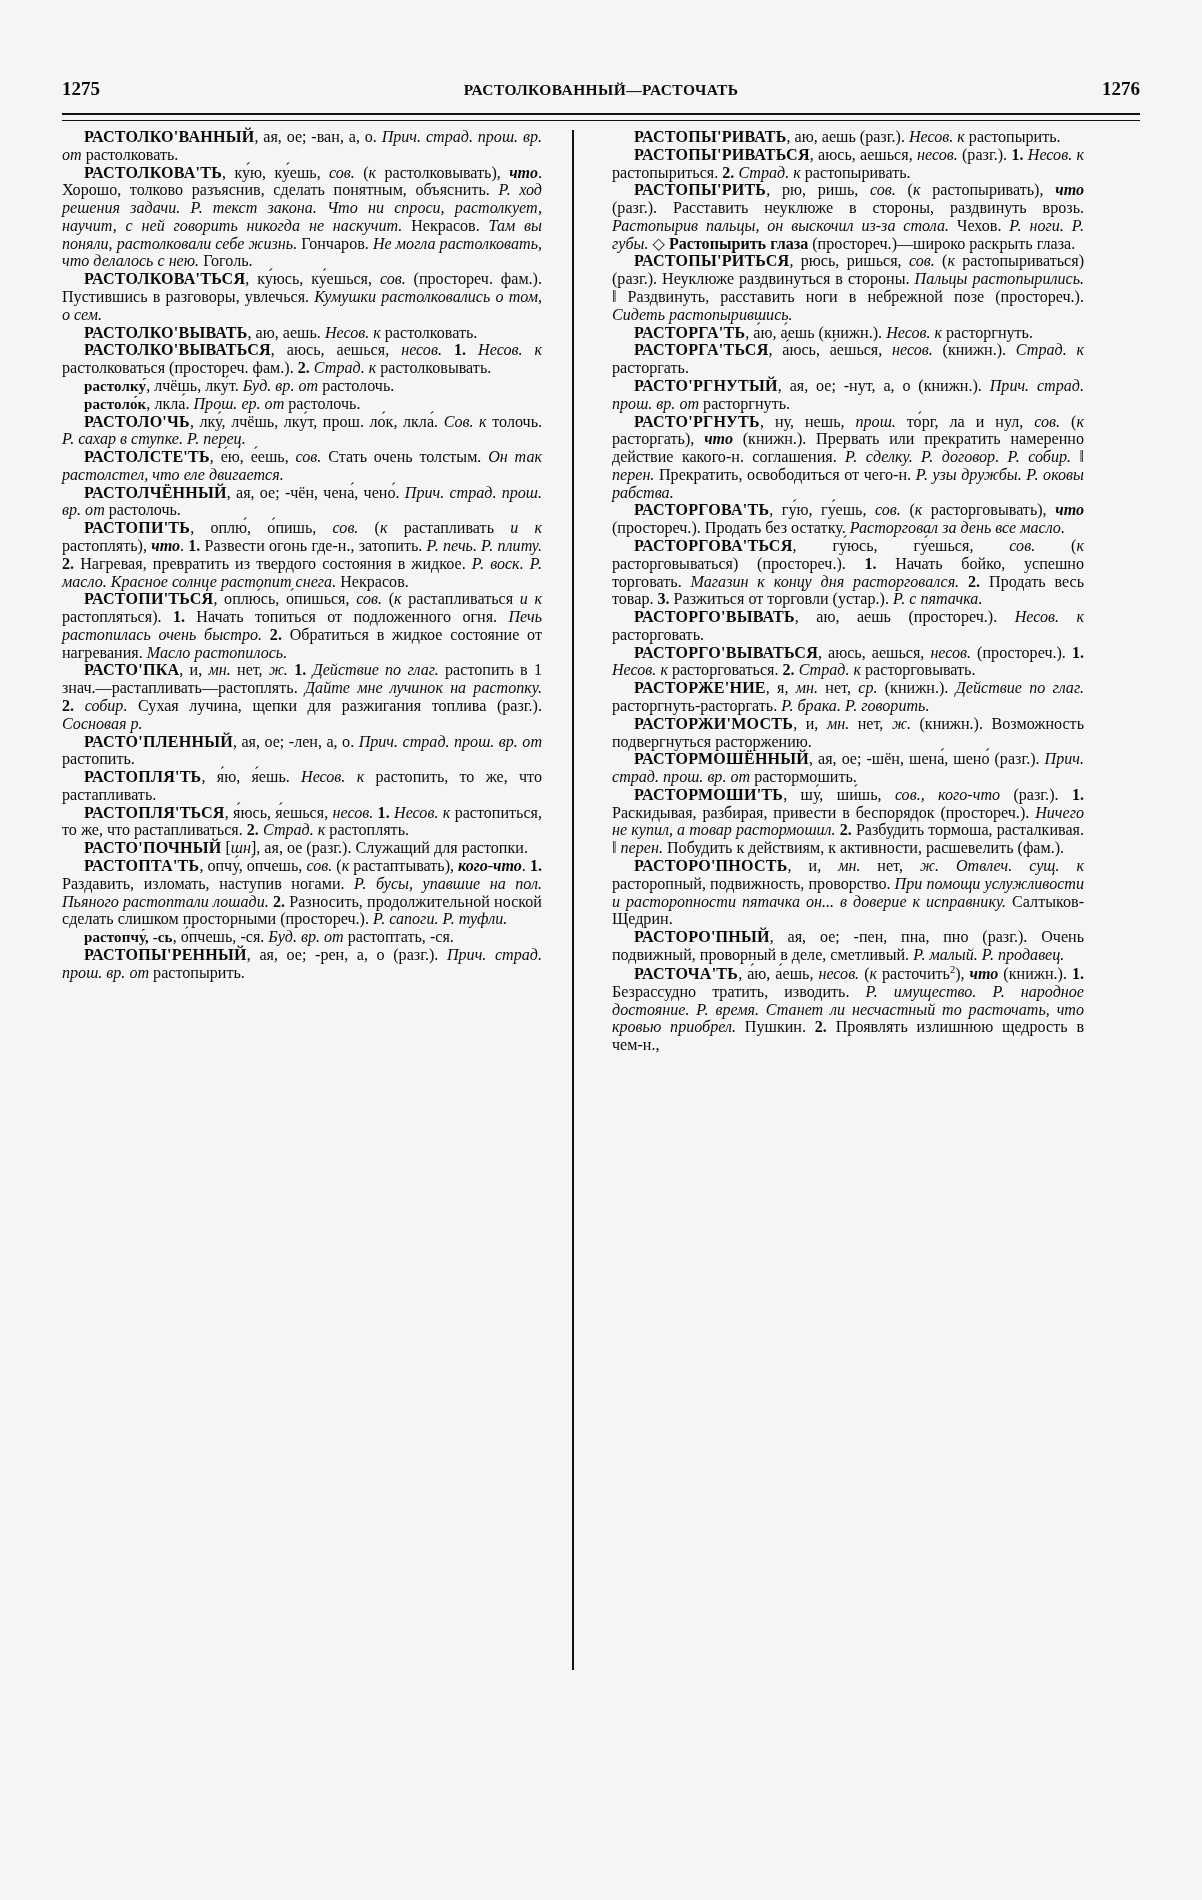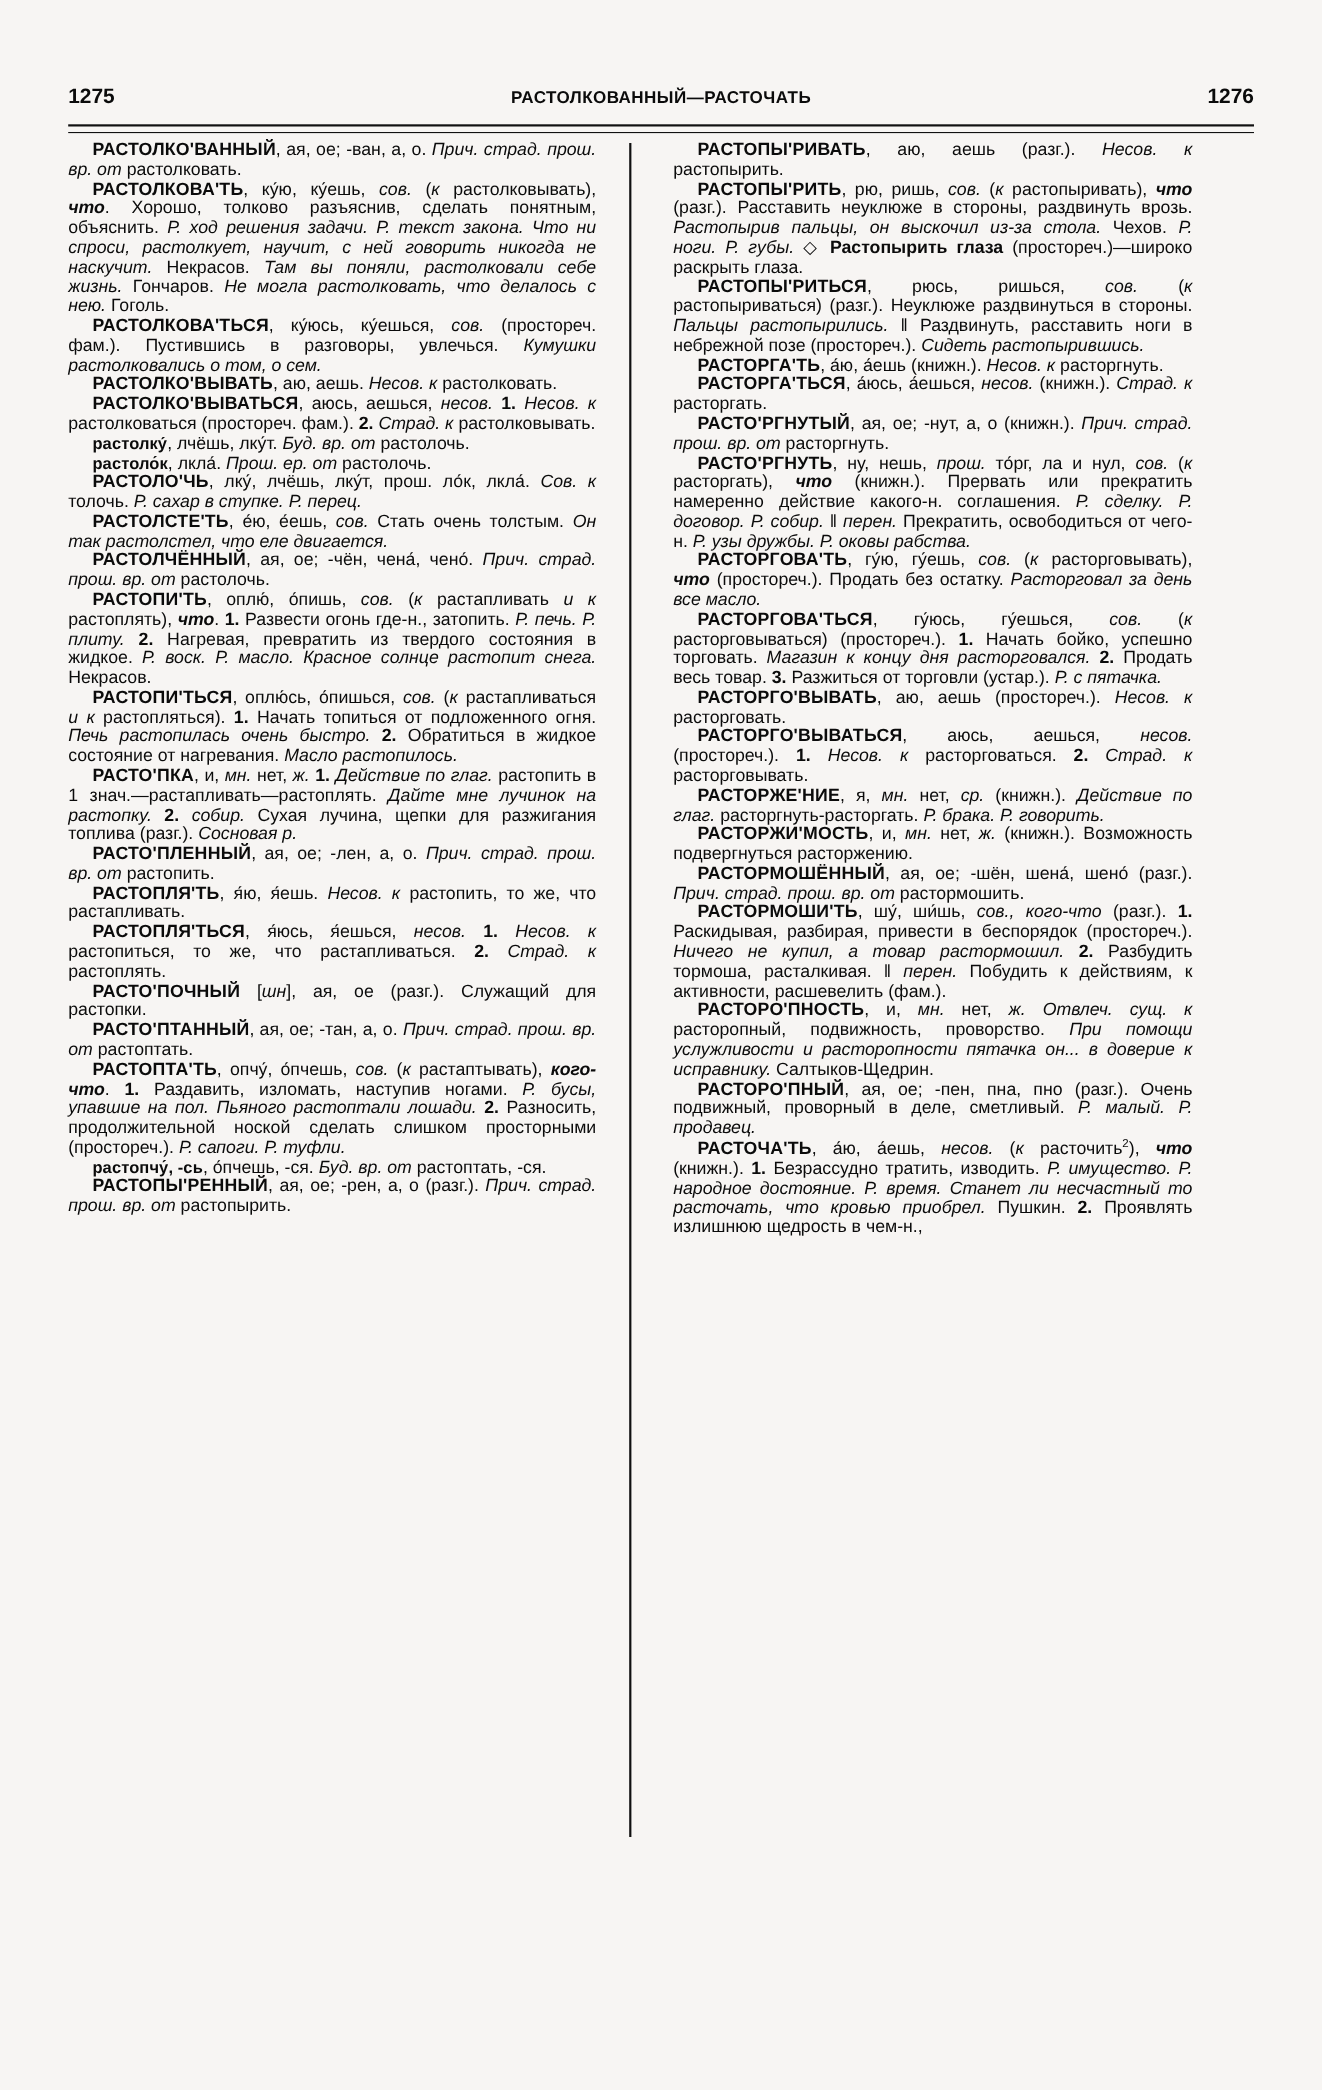--- a/index.html
+++ b/index.html
@@ -7,21 +7,21 @@
     padding: 0;
     background: #ffffff;
   }
   .page {
     position: relative;
     width: 1202px;
     height: 1900px;
     background: #f7f5f3;
     box-sizing: border-box;
     overflow: hidden;
-    font-family: Liberation Sans, sans-serif;
+    font-family: Liberation Serif, serif;
     color: #0b0b0b;
   }
   
   .running-head {
     position: absolute;
     top: 78px;
     left: 62px;
     right: 62px;
     height: 24px;
     display: flex;
@@ -119,28 +119,28 @@
         <p class="entry"><span class="hw">РАСТОЛО'ЧЬ</span><span>, лку́, лчёшь, лку́т, прош. ло́к, лкла́. <i>Сов. к</i> толочь. <i>Р. сахар в ступке. Р. перец.</i></span></p>
         <p class="entry"><span class="hw">РАСТОЛСТЕ'ТЬ</span><span>, е́ю, е́ешь, <i>сов.</i> Стать очень толстым. <i>Он так растолстел, что еле двигается.</i></span></p>
         <p class="entry"><span class="hw">РАСТОЛЧЁННЫЙ</span><span>, ая, ое; -чён, чена́, чено́. <i>Прич. страд. прош. вр. от</i> растолочь.</span></p>
         <p class="entry"><span class="hw">РАСТОПИ'ТЬ</span><span>, оплю́, о́пишь, <i>сов.</i> (<i>к</i> растапливать <i>и к</i> растоплять), <b><i>что</i></b>. <b>1.</b> Развести огонь где-н., затопить. <i>Р. печь. Р. плиту.</i> <b>2.</b> Нагревая, превратить из твердого состояния в жидкое. <i>Р. воск. Р. масло. Красное солнце растопит снега.</i> Некрасов.</span></p>
         <p class="entry"><span class="hw">РАСТОПИ'ТЬСЯ</span><span>, оплю́сь, о́пишься, <i>сов.</i> (<i>к</i> растапливаться <i>и к</i> растопляться). <b>1.</b> Начать топиться от подложенного огня. <i>Печь растопилась очень быстро.</i> <b>2.</b> Обратиться в жидкое состояние от нагревания. <i>Масло растопилось.</i></span></p>
         <p class="entry"><span class="hw">РАСТО'ПКА</span><span>, и, <i>мн.</i> нет, <i>ж.</i> <b>1.</b> <i>Действие по глаг.</i> растопить в 1 знач.—растапливать—растоплять. <i>Дайте мне лучинок на растопку.</i> <b>2.</b> <i>собир.</i> Сухая лучина, щепки для разжигания топлива (разг.). <i>Сосновая р.</i></span></p>
         <p class="entry"><span class="hw">РАСТО'ПЛЕННЫЙ</span><span>, ая, ое; -лен, а, о. <i>Прич. страд. прош. вр. от</i> растопить.</span></p>
         <p class="entry"><span class="hw">РАСТОПЛЯ'ТЬ</span><span>, я́ю, я́ешь. <i>Несов. к</i> растопить, то же, что растапливать.</span></p>
         <p class="entry"><span class="hw">РАСТОПЛЯ'ТЬСЯ</span><span>, я́юсь, я́ешься, <i>несов.</i> <b>1.</b> <i>Несов. к</i> растопиться, то же, что растапливаться. <b>2.</b> <i>Страд. к</i> растоплять.</span></p>
         <p class="entry"><span class="hw">РАСТО'ПОЧНЫЙ</span><span> [<i>шн</i>], ая, ое (разг.). Служащий для растопки.</span></p>
-        <p class="entry"><span class="hw">РАСТО'ПТАННЫЙ</span><span>, ая, ое; -тан, а, о. <i>Прич. страд. прош. вр. от</i> растоптать.</span></p>
         <p class="entry"><span class="hw">РАСТОПТА'ТЬ</span><span>, опчу́, о́пчешь, <i>сов.</i> (<i>к</i> растаптывать), <b><i>кого-что</i></b>. <b>1.</b> Раздавить, изломать, наступив ногами. <i>Р. бусы, упавшие на пол. Пьяного растоптали лошади.</i> <b>2.</b> Разносить, продолжительной ноской сделать слишком просторными (простореч.). <i>Р. сапоги. Р. туфли.</i></span></p>
         <p class="entry"><span class="hw-small">растопчу́, -сь</span><span>, о́пчешь, -ся. <i>Буд. вр. от</i> растоптать, -ся.</span></p>
         <p class="entry"><span class="hw">РАСТОПЫ'РЕННЫЙ</span><span>, ая, ое; -рен, а, о (разг.). <i>Прич. страд. прош. вр. от</i> растопырить.</span></p>
       </div>
     <div class="col-divider"></div>
     <div class="col right" id="col-right">
         <p class="entry"><span class="hw">РАСТОПЫ'РИВАТЬ</span><span>, аю, аешь (разг.). <i>Несов. к</i> растопырить.</span></p>
+        <p class="entry"><span class="hw">РАСТОПЫ'РИВАТЬСЯ</span><span>, аюсь, аешься, <i>несов.</i> (разг.). <b>1.</b> <i>Несов. к</i> растопыриться. <b>2.</b> <i>Страд. к</i> растопыривать.</span></p>
         <p class="entry"><span class="hw">РАСТОПЫ'РИТЬ</span><span>, рю, ришь, <i>сов.</i> (<i>к</i> растопыривать), <b><i>что</i></b> (разг.). Расставить неуклюже в стороны, раздвинуть врозь. <i>Растопырив пальцы, он выскочил из-за стола.</i> Чехов. <i>Р. ноги. Р. губы.</i> ◇ <b>Растопырить глаза</b> (простореч.)—широко раскрыть глаза.</span></p>
         <p class="entry"><span class="hw">РАСТОПЫ'РИТЬСЯ</span><span>, рюсь, ришься, <i>сов.</i> (<i>к</i> растопыриваться) (разг.). Неуклюже раздвинуться в стороны. <i>Пальцы растопырились.</i> ‖ Раздвинуть, расставить ноги в небрежной позе (простореч.). <i>Сидеть растопырившись.</i></span></p>
         <p class="entry"><span class="hw">РАСТОРГА'ТЬ</span><span>, а́ю, а́ешь (книжн.). <i>Несов. к</i> расторгнуть.</span></p>
         <p class="entry"><span class="hw">РАСТОРГА'ТЬСЯ</span><span>, а́юсь, а́ешься, <i>несов.</i> (книжн.). <i>Страд. к</i> расторгать.</span></p>
         <p class="entry"><span class="hw">РАСТО'РГНУТЫЙ</span><span>, ая, ое; -нут, а, о (книжн.). <i>Прич. страд. прош. вр. от</i> расторгнуть.</span></p>
         <p class="entry"><span class="hw">РАСТО'РГНУТЬ</span><span>, ну, нешь, <i>прош.</i> то́рг, ла и нул, <i>сов.</i> (<i>к</i> расторгать), <b><i>что</i></b> (книжн.). Прервать или прекратить намеренно действие какого-н. соглашения. <i>Р. сделку. Р. договор. Р. собир.</i> ‖ <i>перен.</i> Прекратить, освободиться от чего-н. <i>Р. узы дружбы. Р. оковы рабства.</i></span></p>
         <p class="entry"><span class="hw">РАСТОРГОВА'ТЬ</span><span>, гу́ю, гу́ешь, <i>сов.</i> (<i>к</i> расторговывать), <b><i>что</i></b> (простореч.). Продать без остатку. <i>Расторговал за день все масло.</i></span></p>
         <p class="entry"><span class="hw">РАСТОРГОВА'ТЬСЯ</span><span>, гу́юсь, гу́ешься, <i>сов.</i> (<i>к</i> расторговываться) (простореч.). <b>1.</b> Начать бойко, успешно торговать. <i>Магазин к концу дня расторговался.</i> <b>2.</b> Продать весь товар. <b>3.</b> Разжиться от торговли (устар.). <i>Р. с пятачка.</i></span></p>
         <p class="entry"><span class="hw">РАСТОРГО'ВЫВАТЬ</span><span>, аю, аешь (простореч.). <i>Несов. к</i> расторговать.</span></p>
         <p class="entry"><span class="hw">РАСТОРГО'ВЫВАТЬСЯ</span><span>, аюсь, аешься, <i>несов.</i> (простореч.). <b>1.</b> <i>Несов. к</i> расторговаться. <b>2.</b> <i>Страд. к</i> расторговывать.</span></p>

